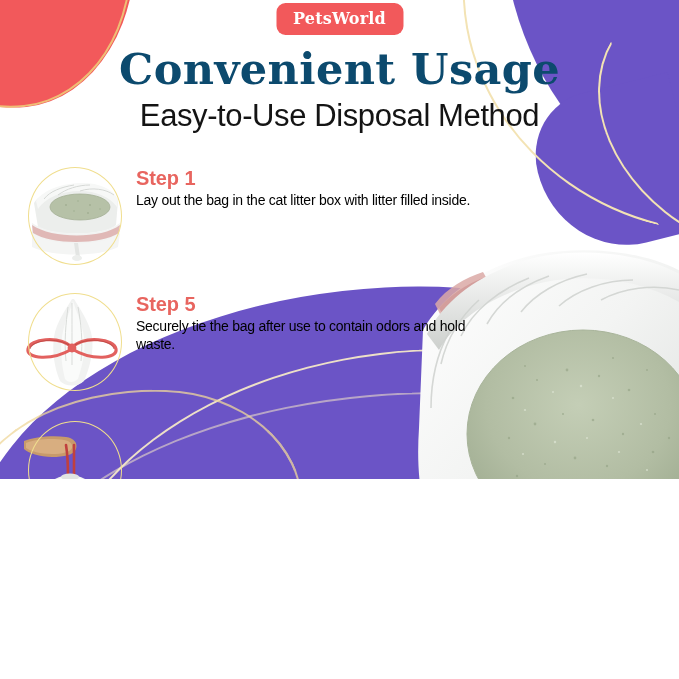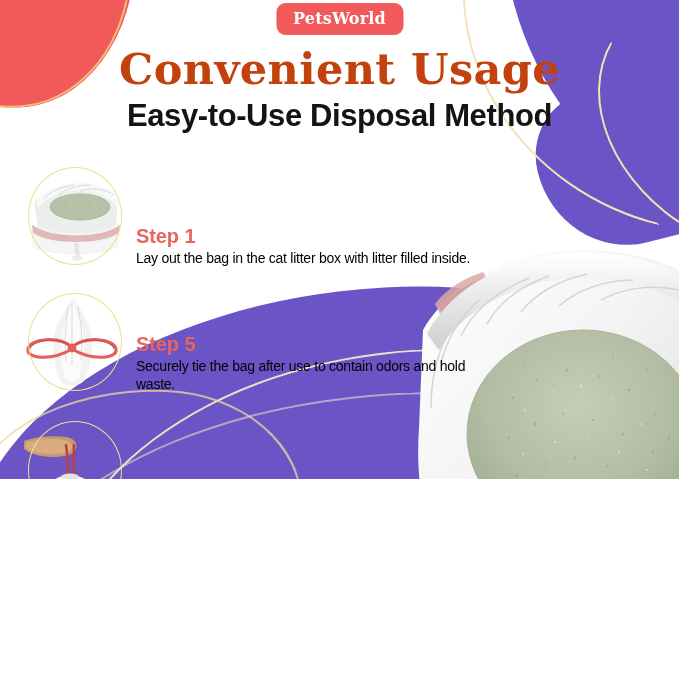--- a/index.html
+++ b/index.html
@@ -48,28 +48,28 @@
 
   .yarn{position:absolute;right:18px;bottom:36px;width:46px;height:46px;}
 
   
   .logo{position:absolute;left:50%;top:3px;transform:translateX(-50%);
     background:#F2595B;color:#fff;border-radius:9px;
     padding:6px 17px 7px;font-family:"DejaVu Serif",serif;
     font-weight:bold;font-size:16px;letter-spacing:.2px;z-index:6;
     white-space:nowrap;}
   .title{position:absolute;left:0;right:0;top:44px;text-align:center;
-    color:#c2410c;font-family:"DejaVu Serif",serif;font-weight:bold;
+    color:#0c4a6e;font-family:"DejaVu Serif",serif;font-weight:bold;
     font-size:43px;letter-spacing:.4px;z-index:5;}
   .subtitle{position:absolute;left:0;right:0;top:98px;text-align:center;
-    color:#141414;font-size:31px;font-weight:700;letter-spacing:-.4px;z-index:5;}
+    color:#141414;font-size:31px;font-weight:400;letter-spacing:-.4px;z-index:5;}
 
   
   .steps{position:absolute;left:18px;top:163px;width:470px;z-index:4;}
-  .step{position:relative;display:flex;align-items:flex-end;margin-bottom:16px;}
+  .step{position:relative;display:flex;align-items:flex-start;margin-bottom:16px;}
   .thumb{position:relative;width:108px;height:104px;flex:0 0 108px;}
   .thumb .ring{position:absolute;left:10px;top:4px;width:92px;height:96px;
     border:1.6px solid #F0DE8E;border-radius:50%;}
   .step-text{padding-left:10px;padding-top:4px;}
   .step-title{color:#E8655F;font-size:20px;font-weight:bold;
     margin:0 0 1px;letter-spacing:-.1px;}
   .step-body{color:#000000;font-size:14px;line-height:1.29;margin:0;
     letter-spacing:-.25px;}
   .step-note{color:#9b9b9b;font-size:17px;line-height:1.3;margin:1px 0 0;
     letter-spacing:-.2px;}

